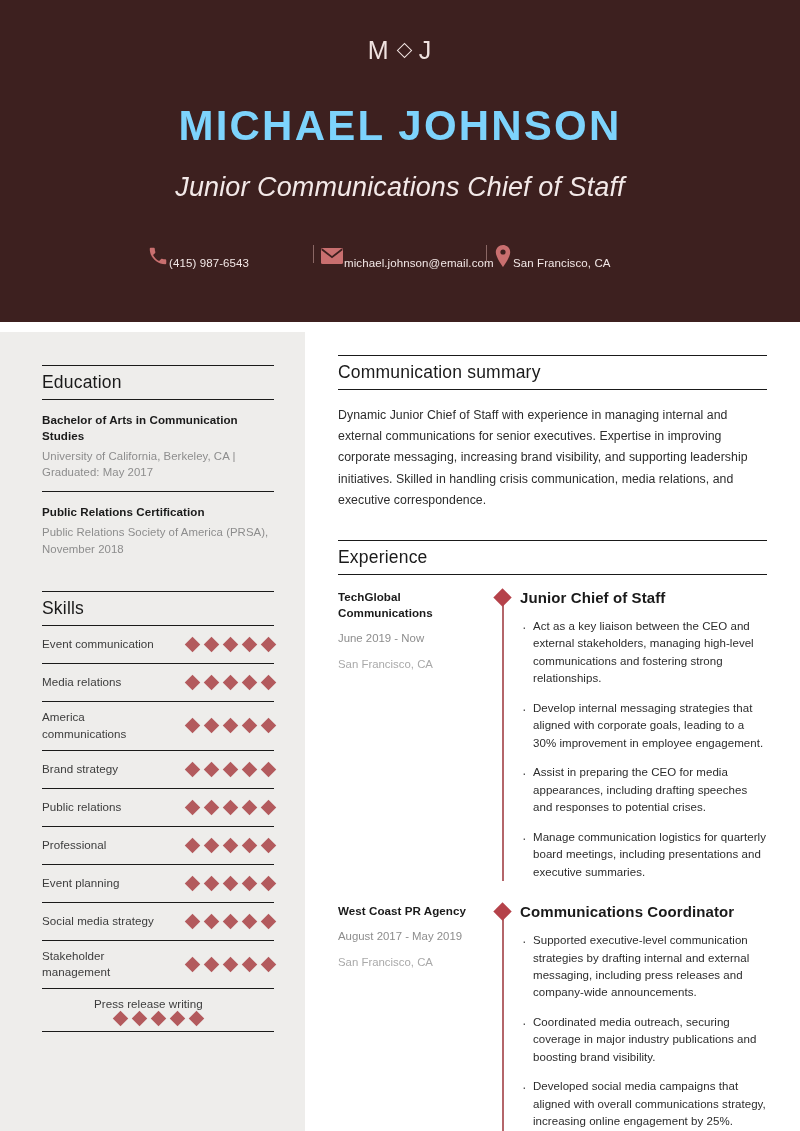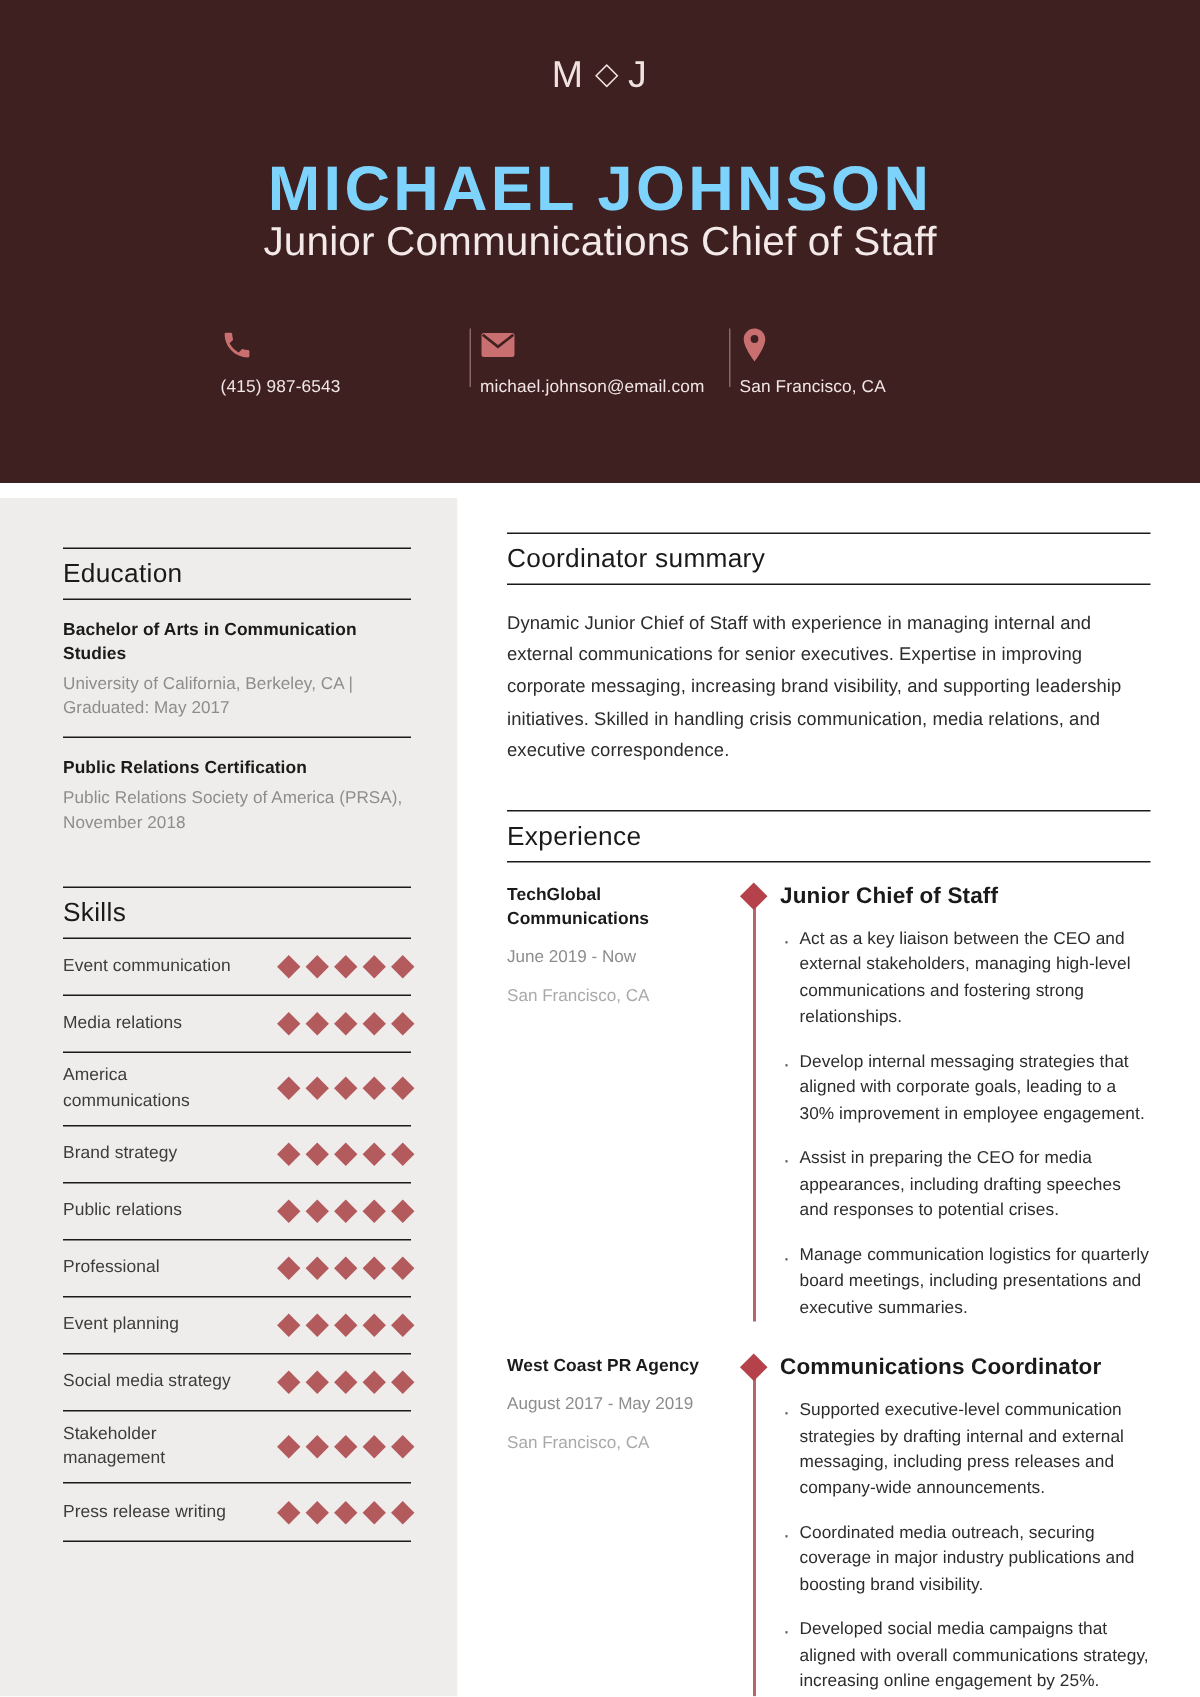--- a/index.html
+++ b/index.html
@@ -50,39 +50,40 @@
   .full-name {
     margin-top: 42px;
     font-size: 42px;
     font-weight: bold;
     letter-spacing: 2.2px;
     color: #7dd3fc;
     text-align: right;
     line-height: 1;
   }
   .job-title {
+    margin-top: 26px;
     font-size: 27px;
     font-weight: 300;
     color: #f3e9e8;
     letter-spacing: 0.1px;
     text-align: center;
     line-height: 1.1;
+    font-style: italic;
   }
   .contact-bar {
     margin-top: 40px;
     width: 100%;
     display: flex;
     justify-content: center;
     align-items: stretch;
   }
   .contact-item {
     width: 172px;
     display: flex;
-    flex-direction: column;
-    align-items: flex-start;
+    align-items: flex-end;
     justify-content: flex-start;
     padding: 0 6px;
   }
   .contact-icon { height: 26px; display: flex; align-items: center; justify-content: center; }
   .contact-icon svg { display: block; }
   .contact-text {
     margin-top: 9px;
     font-size: 11.5px;
     color: #f2e7e6;
     text-align: center;
@@ -154,21 +155,21 @@
   .skills-block { margin-top: 23px; }
   .skills-list { border-bottom: 1.5px solid #1a1a1a; }
   .skill-row {
     display: flex;
     align-items: center;
     justify-content: space-between;
     min-height: 38px;
     padding: 7px 0 7px 0;
     border-bottom: 1.2px solid #1a1a1a;
   }
-  .skill-row:last-child { border-bottom: none; }
+  .skill-row:last-child { border-bottom: none; flex-direction: column; }
   .skill-name {
     font-size: 11.6px;
     color: #3c3c3c;
     line-height: 1.45;
     letter-spacing: 0.05px;
     width: 128px;
     word-break: break-word;
   }
   .skill-dots { display: flex; gap: 8px; flex-shrink: 0; }
   .dot {
@@ -463,21 +464,21 @@
       </div>
 
     </div>
   </div>
 
   <div class="main">
     <div class="main-inner">
 
       <div class="section">
         <div class="section-head">
-          <h2>Coordinator summary</h2>
+          <h2>Communication summary</h2>
         </div>
         <p class="summary-text">Dynamic Junior Chief of Staff with experience in managing internal and external communications for senior executives. Expertise in improving corporate messaging, increasing brand visibility, and supporting leadership initiatives. Skilled in handling crisis communication, media relations, and executive correspondence.</p>
       </div>
 
       <div class="section experience-block">
         <div class="section-head">
           <h2>Experience</h2>
         </div>
 
         <div class="exp-item">

